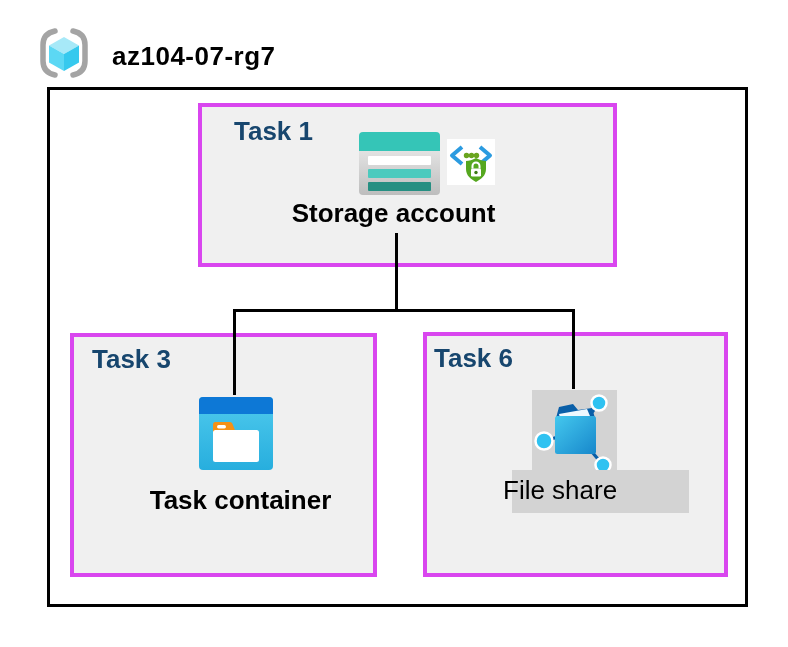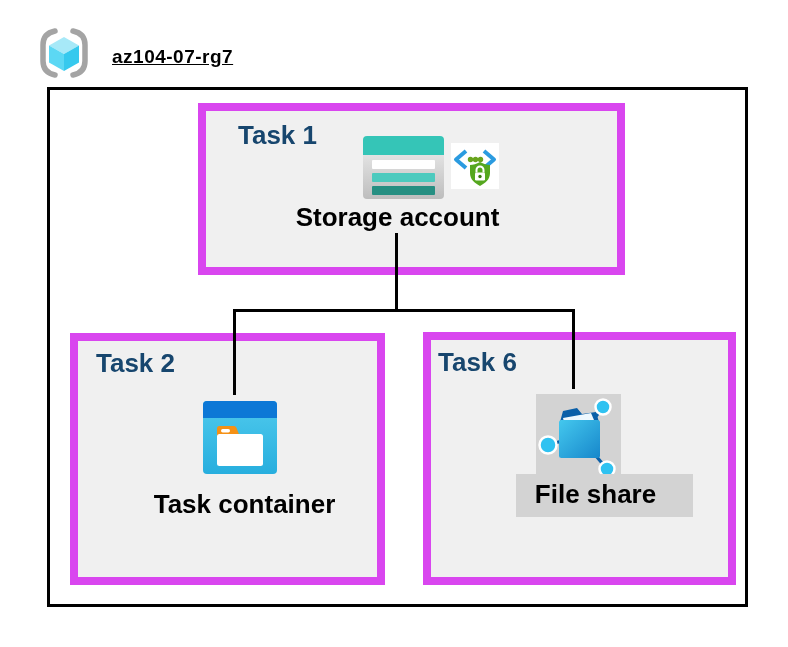--- a/index.html
+++ b/index.html
@@ -9,34 +9,33 @@
     background:#ffffff;
     font-family:"Liberation Sans", sans-serif;
     overflow:hidden;
   }
   .abs{position:absolute;}
 
   
   #rg-icon{left:36px;top:25px;width:56px;height:56px;}
   #rg-title{
     left:112px;top:40px;width:400px;height:34px;
-    font-size:19px;font-weight:700;color:#000;line-height:33px;
+    font-size:26px;font-weight:700;color:#000;line-height:33px;
     letter-spacing:0.5px;
-    text-decoration:underline;
   }
 
   
   #outer-box{
     left:47px;top:87px;width:695px;height:514px;
     border:3px solid #000;background:#fff;
   }
 
   
   .task-box{
-    background:#f0f0f0;border:8px solid #d946ef;
+    background:#f0f0f0;border:4px solid #d946ef;
   }
   #task1-box{left:198px;top:103px;width:411px;height:156px;}
   #task2-box{left:70px; top:333px;width:299px;height:236px;}
   #task3-box{left:423px;top:332px;width:297px;height:237px;}
 
   .task-label{
     position:absolute;
     font-size:26px;font-weight:700;color:#17466E;line-height:30px;
     white-space:nowrap;
   }
@@ -60,22 +59,22 @@
   
   #fileshare-icon-block{
     left:105px;top:54px;width:85px;height:80px;background:#d3d3d3;
   }
   #fileshare-svg{left:1px;top:0;width:83px;height:80px;overflow:visible;}
   #fileshare-label-block{
     left:85px;top:134px;width:177px;height:43px;background:#d3d3d3;
   }
   #fileshare-label{
     position:absolute;left:0;right:0;top:0;height:43px;
-    font-size:26px;font-weight:700;color:#000;line-height:41px;
-    text-align:center;transform:translateX(-9px);
+    font-size:26px;font-weight:400;color:#000;line-height:41px;
+    transform:translateX(-9px);
   }
 
   
   .line{background:#000;}
   #conn-v1{left:395px;top:233px;width:3px;height:78px;}
   #conn-h {left:233px;top:309px;width:342px;height:3px;}
   #conn-v2{left:233px;top:311px;width:3px;height:84px;}
   #conn-v3{left:572px;top:311px;width:3px;height:78px;}
 </style>
 </head>
@@ -121,21 +120,21 @@
       <path d="M29 19 c3.5 2 7 3 10 3 v8 c0 6.5 -4.5 10 -10 13 c-5.5 -3 -10 -6.5 -10 -13 v-8 c3 0 6.5 -1 10 -3 z" fill="#55a71f"></path>
       <path d="M25.5 29.5 v-2.5 a3.5 3.5 0 0 1 7 0 v2.5" fill="none" stroke="#ffffff" stroke-width="2"></path>
       <rect x="24" y="29.5" width="10" height="8" rx="1.2" fill="#ffffff"></rect>
       <circle cx="29" cy="33.5" r="1.7" fill="#3b7a12"></circle>
     </svg>
 
     <div id="storage-label" class="item-label">Storage account</div>
   </div>
 
   <div id="task2-box" class="abs task-box">
-    <div id="task2-label" class="task-label">Task 2</div>
+    <div id="task2-label" class="task-label">Task 3</div>
 
     <svg id="blob-icon" class="abs" viewBox="0 0 74 73">
       <defs>
         <linearGradient id="blobBody" x1="0" y1="0" x2="0" y2="1">
           <stop offset="0" stop-color="#4fcaed"></stop>
           <stop offset="1" stop-color="#27aede"></stop>
         </linearGradient>
       </defs>
       <rect x="0" y="0" width="74" height="73" rx="4" fill="url(#blobBody)"></rect>
       <path d="M4 0 h66 a4 4 0 0 1 4 4 v13 h-74 v-13 a4 4 0 0 1 4 -4 z" fill="#0d78d6"></path>

